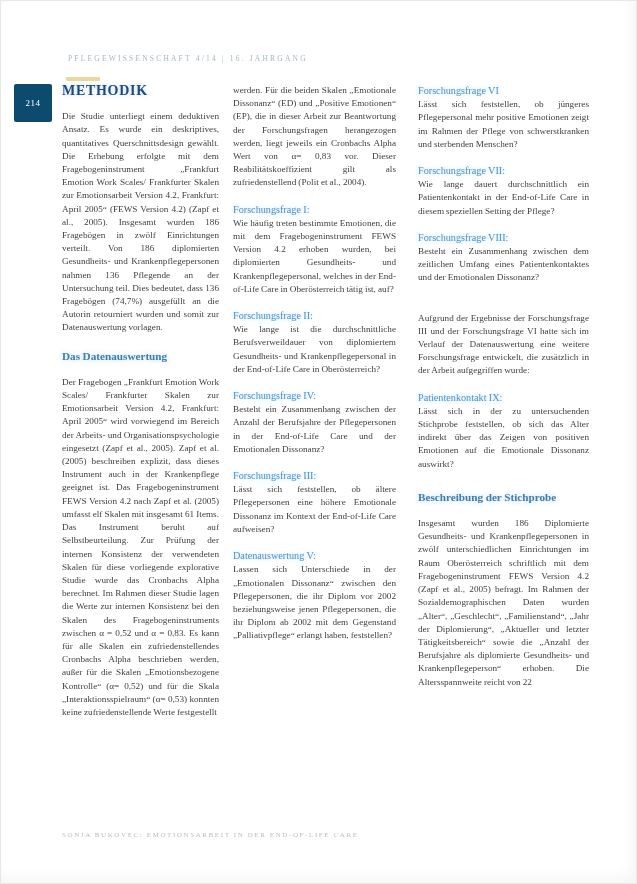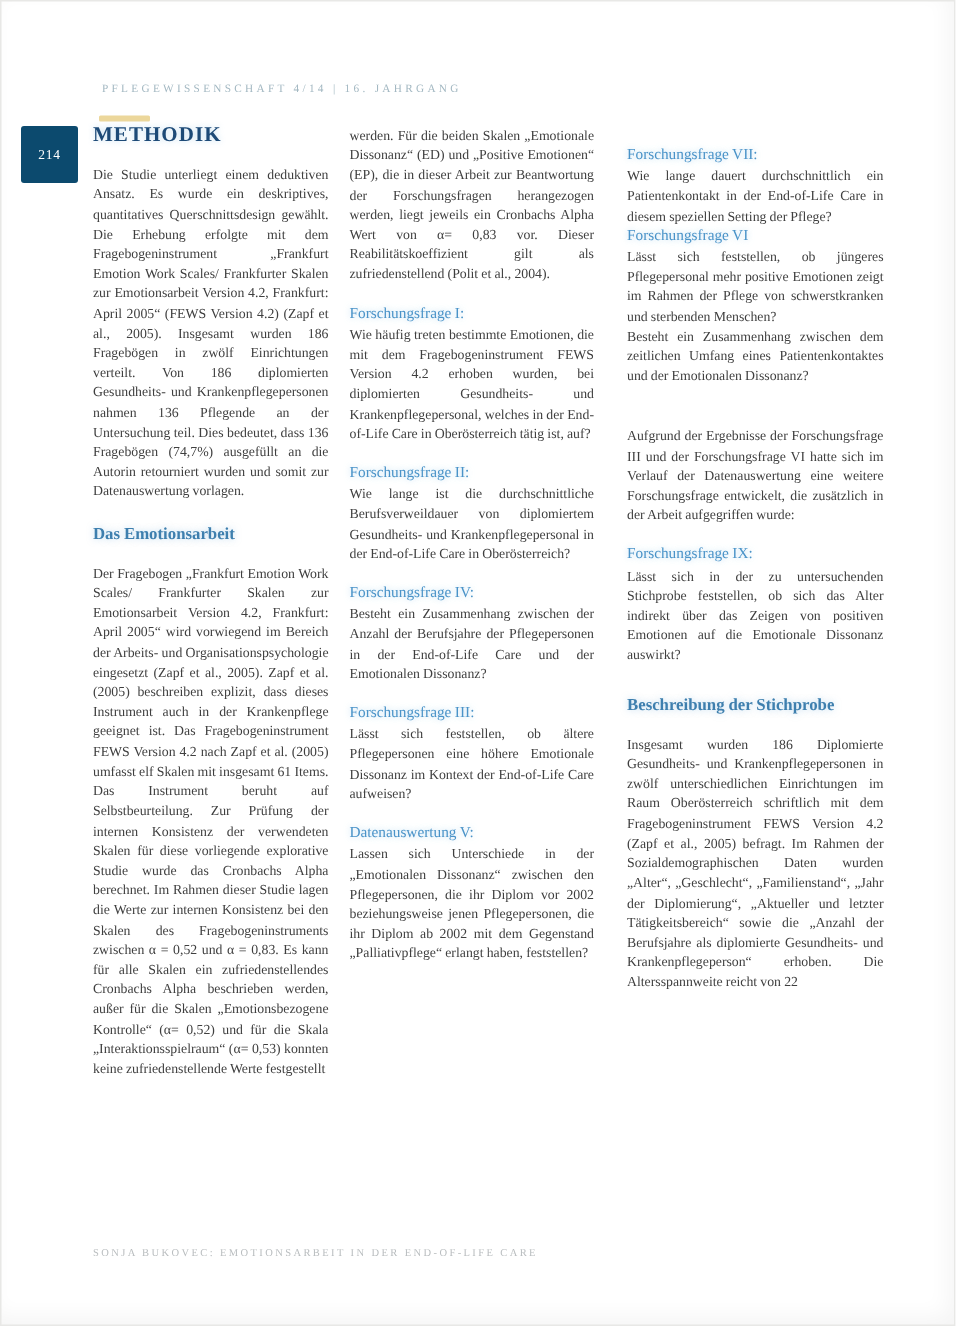--- a/index.html
+++ b/index.html
@@ -53,21 +53,21 @@
 
 <div class="page">
 
   <div class="journal-header">PFLEGEWISSENSCHAFT 4/14 | 16. JAHRGANG</div>
   <div class="highlight-mark"></div>
   <div class="page-badge">214</div>
 
   <div class="col col1">
     <div class="h-methodik">METHODIK</div>
     <p class="para">Die Studie unterliegt einem deduktiven Ansatz. Es wurde ein deskriptives, quantitatives Querschnittsdesign gewählt. Die Erhebung erfolgte mit dem Fragebogeninstrument „Frankfurt Emotion Work Scales/ Frankfurter Skalen zur Emotionsarbeit Version 4.2, Frankfurt: April 2005“ (FEWS Version 4.2) (Zapf et al., 2005). Insgesamt wurden 186 Fragebögen in zwölf Einrichtungen verteilt. Von 186 diplomierten Gesundheits- und Krankenpflegepersonen nahmen 136 Pflegende an der Untersuchung teil. Dies bedeutet, dass 136 Fragebögen (74,7%) ausgefüllt an die Autorin retourniert wurden und somit zur Datenauswertung vorlagen.</p>
-    <div class="h-sub">Das Emotionsarbeit</div>
+    <div class="h-sub">Das Datenauswertung</div>
     <p class="para">Der Fragebogen „Frankfurt Emotion Work Scales/ Frankfurter Skalen zur Emotionsarbeit Version 4.2, Frankfurt: April 2005“ wird vorwiegend im Bereich der Arbeits- und Organisationspsychologie eingesetzt (Zapf et al., 2005). Zapf et al. (2005) beschreiben explizit, dass dieses Instrument auch in der Krankenpflege geeignet ist. Das Fragebogeninstrument FEWS Version 4.2 nach Zapf et al. (2005) umfasst elf Skalen mit insgesamt 61 Items. Das Instrument beruht auf Selbstbeurteilung. Zur Prüfung der internen Konsistenz der verwendeten Skalen für diese vorliegende explorative Studie wurde das Cronbachs Alpha berechnet. Im Rahmen dieser Studie lagen die Werte zur internen Konsistenz bei den Skalen des Fragebogeninstruments zwischen α = 0,52 und α = 0,83. Es kann für alle Skalen ein zufriedenstellendes Cronbachs Alpha beschrieben werden, außer für die Skalen „Emotionsbezogene Kontrolle“ (α= 0,52) und für die Skala „Interaktionsspielraum“ (α= 0,53) konnten keine zufriedenstellende Werte festgestellt</p>
   </div>
 
   <div class="col col2">
     <p class="para">werden. Für die beiden Skalen „Emotionale Dissonanz“ (ED) und „Positive Emotionen“ (EP), die in dieser Arbeit zur Beantwortung der Forschungsfragen herangezogen werden, liegt jeweils ein Cronbachs Alpha Wert von α= 0,83 vor. Dieser Reabilitätskoeffizient gilt als zufriedenstellend (Polit et al., 2004).</p>
 
     <div>
       <span class="q-label">Forschungsfrage I:</span>
       <p class="q-text">Wie häufig treten bestimmte Emotionen, die mit dem Fragebogeninstrument FEWS Version 4.2 erhoben wurden, bei diplomierten Gesundheits- und Krankenpflegepersonal, welches in der End-of-Life Care in Oberösterreich tätig ist, auf?</p>
     </div>
@@ -84,35 +84,36 @@
       <p class="q-text">Lässt sich feststellen, ob ältere Pflegepersonen eine höhere Emotionale Dissonanz im Kontext der End-of-Life Care aufweisen?</p>
     </div>
     <div>
       <span class="q-label">Datenauswertung V:</span>
       <p class="q-text">Lassen sich Unterschiede in der „Emotionalen Dissonanz“ zwischen den Pflegepersonen, die ihr Diplom vor 2002 beziehungsweise jenen Pflegepersonen, die ihr Diplom ab 2002 mit dem Gegenstand „Palliativpflege“ erlangt haben, feststellen?</p>
     </div>
   </div>
 
   <div class="col col3">
     <div>
+      <span class="q-label" style="margin-top:0;">Forschungsfrage VI</span>
+      <p class="q-text">Lässt sich feststellen, ob jüngeres Pflegepersonal mehr positive Emotionen zeigt im Rahmen der Pflege von schwerstkranken und sterbenden Menschen?</p>
+    </div>
+    <div>
       <span class="q-label">Forschungsfrage VII:</span>
       <p class="q-text">Wie lange dauert durchschnittlich ein Patientenkontakt in der End-of-Life Care in diesem speziellen Setting der Pflege?</p>
     </div>
     <div>
-      <span class="q-label" style="margin-top:0;">Forschungsfrage VI</span>
-      <p class="q-text">Lässt sich feststellen, ob jüngeres Pflegepersonal mehr positive Emotionen zeigt im Rahmen der Pflege von schwerstkranken und sterbenden Menschen?</p>
-    </div>
-    <div>
+      <span class="q-label">Forschungsfrage VIII:</span>
       <p class="q-text">Besteht ein Zusammenhang zwischen dem zeitlichen Umfang eines Patientenkontaktes und der Emotionalen Dissonanz?</p>
     </div>
 
     <p class="para gap-top">Aufgrund der Ergebnisse der Forschungsfrage III und der Forschungsfrage VI hatte sich im Verlauf der Datenauswertung eine weitere Forschungsfrage entwickelt, die zusätzlich in der Arbeit aufgegriffen wurde:</p>
 
     <div>
-      <span class="q-label">Forschungsfrage IX:</span>
+      <span class="q-label">Patientenkontakt IX:</span>
       <p class="q-text">Lässt sich in der zu untersuchenden Stichprobe feststellen, ob sich das Alter indirekt über das Zeigen von positiven Emotionen auf die Emotionale Dissonanz auswirkt?</p>
     </div>
 
     <div class="h-sub" style="margin-top:20px;">Beschreibung der Stichprobe</div>
     <p class="para">Insgesamt wurden 186 Diplomierte Gesundheits- und Krankenpflegepersonen in zwölf unterschiedlichen Einrichtungen im Raum Oberösterreich schriftlich mit dem Fragebogeninstrument FEWS Version 4.2 (Zapf et al., 2005) befragt. Im Rahmen der Sozialdemographischen Daten wurden „Alter“, „Geschlecht“, „Familienstand“, „Jahr der Diplomierung“, „Aktueller und letzter Tätigkeitsbereich“ sowie die „Anzahl der Berufsjahre als diplomierte Gesundheits- und Krankenpflegeperson“ erhoben. Die Altersspannweite reicht von 22</p>
   </div>
 
   <div class="footer-citation">Sonja Bukovec: Emotionsarbeit in der End-of-Life Care</div>
 
 </div>

